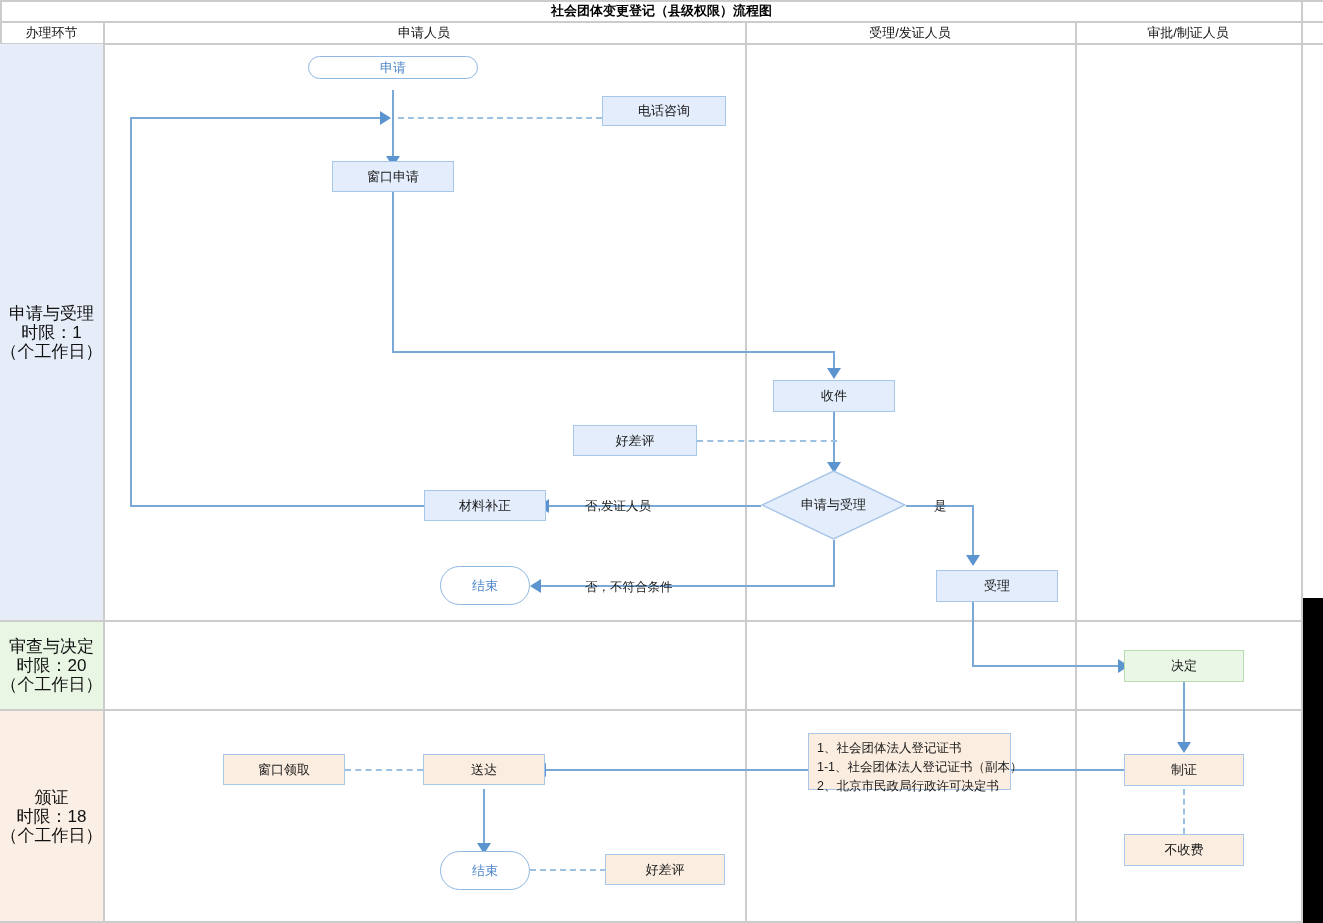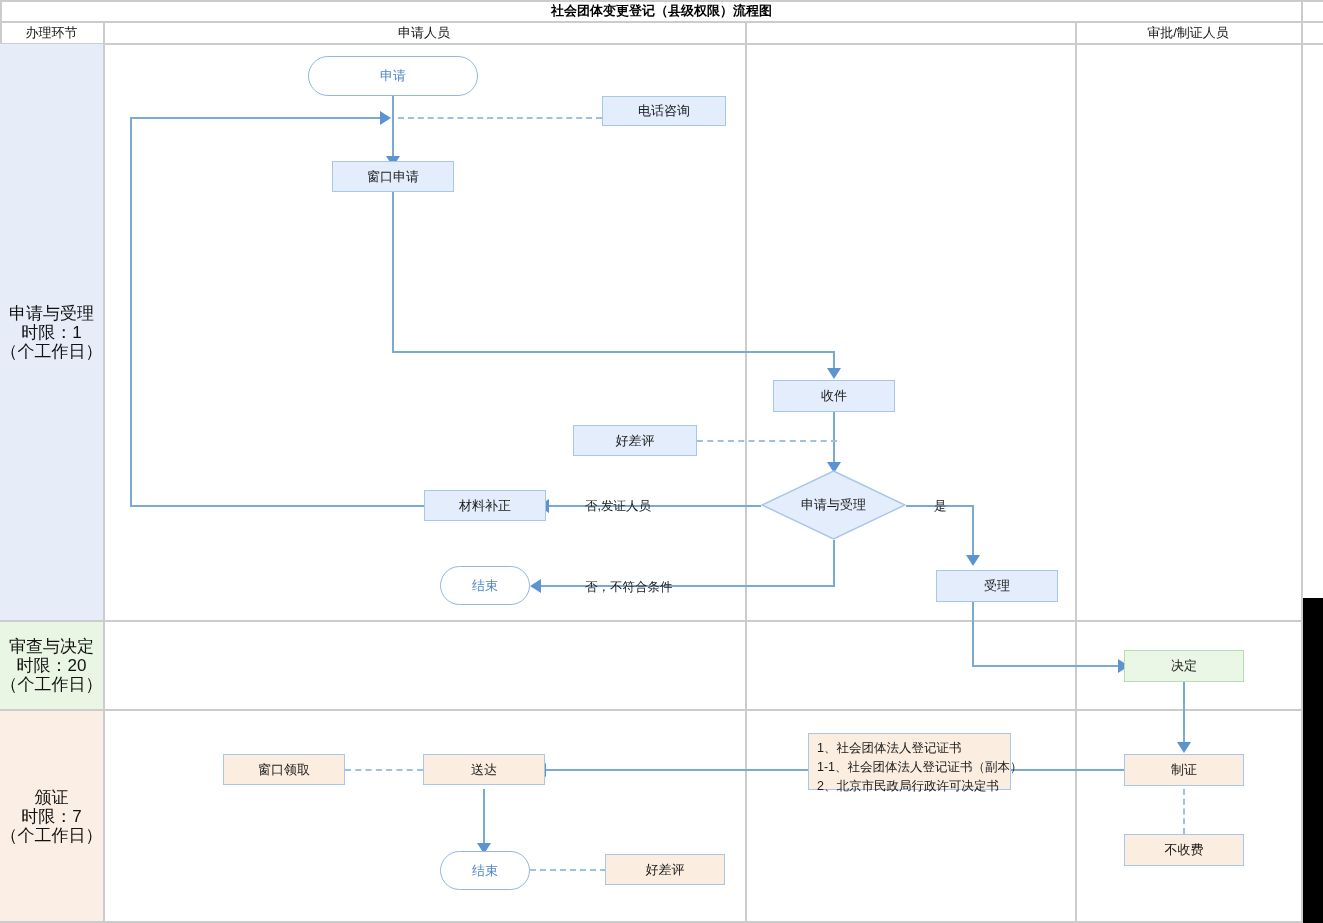--- a/index.html
+++ b/index.html
@@ -108,35 +108,36 @@
   <div class="vline" style="left:0px;    top:0px;  height:921px;"></div>
   <div class="vline" style="left:103px;  top:21px; height:900px;"></div>
   <div class="vline" style="left:745px;  top:21px; height:900px;"></div>
   <div class="vline" style="left:1075px; top:21px; height:900px;"></div>
   <div class="vline" style="left:1301px; top:0px;  height:921px;"></div>
 
   <div class="black-band" style="left:1303px; top:598px; width:20px; height:325px;"></div>
 
   <div class="col-head" style="left:0px;    width:103px;">办理环节</div>
   <div class="col-head" style="left:103px;  width:642px;">申请人员</div>
+  <div class="col-head" style="left:745px;  width:330px;">受理/发证人员</div>
   <div class="col-head" style="left:1075px; width:226px;">审批/制证人员</div>
 
   <div class="phase" style="top:44px; height:576px; background:#e6edf9;">
     <span>申请与受理</span>
     <span>时限：1</span>
     <span>（个工作日）</span>
   </div>
   <div class="phase" style="top:622px; height:87px; background:#e9f6e4;">
     <span>审查与决定</span>
     <span>时限：20</span>
     <span>（个工作日）</span>
   </div>
   <div class="phase" style="top:711px; height:210px; background:#fbeee4;">
     <span>颁证</span>
-    <span>时限：7</span>
+    <span>时限：18</span>
     <span>（个工作日）</span>
   </div>
 
   <div class="conn v" style="left:392px; top:90px;  height:70px;"></div>
   <div class="arrow down" style="left:386px; top:156px;"></div>
 
   <div class="conn h" style="left:130px; top:117px; width:256px;"></div>
   <div class="conn v" style="left:130px; top:117px; height:389px;"></div>
   <div class="conn h" style="left:130px; top:505px; width:296px;"></div>
   <div class="arrow right" style="left:380px; top:111px;"></div>
@@ -180,21 +181,21 @@
 
   <div class="conn v" style="left:483px; top:789px; height:62px;"></div>
   <div class="arrow down" style="left:477px; top:843px;"></div>
 
   <div class="dash h" style="left:530px; top:869px; width:76px;"></div>
 
   <div class="edge-label" style="left:585px; top:498px;">否,发证人员</div>
   <div class="edge-label" style="left:934px; top:498px;">是</div>
   <div class="edge-label" style="left:585px; top:579px;">否，不符合条件</div>
 
-  <div class="node term" style="left:308px; top:56px; width:170px; height:40px;">申请</div>
+  <div class="node term" style="left:308px; top:56px; width:170px; height:23px;">申请</div>
 
   <div class="node blue" style="left:602px; top:96px; width:124px; height:30px;">电话咨询</div>
 
   <div class="node blue" style="left:332px; top:161px; width:122px; height:31px;">窗口申请</div>
 
   <div class="node blue" style="left:773px; top:380px; width:122px; height:32px;">收件</div>
 
   <div class="node blue" style="left:573px; top:425px; width:124px; height:31px;">好差评</div>
 
   <div class="diamond" style="left:761px; top:470px; width:145px; height:70px;">

